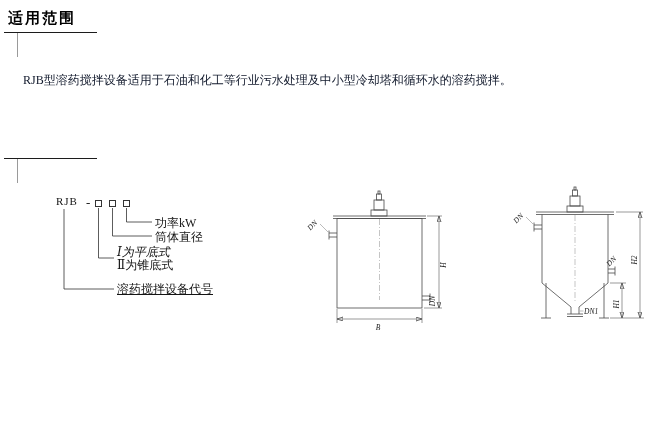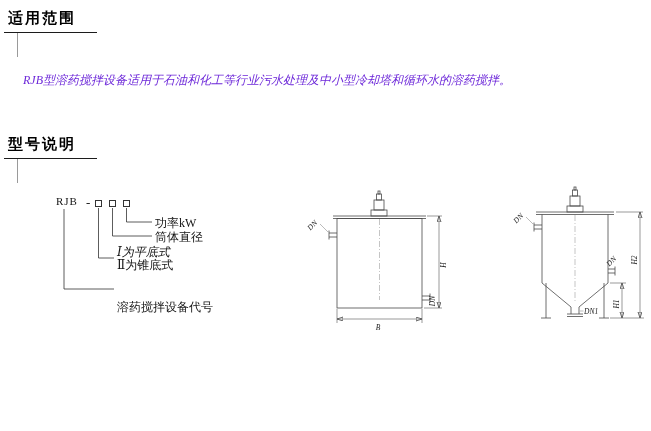--- a/index.html
+++ b/index.html
@@ -3,21 +3,21 @@
 <meta charset="utf-8">
 <style>
   * { margin:0; padding:0; box-sizing:border-box; }
   html,body { background:#ffffff; }
   body { font-family:"Liberation Serif","DejaVu Serif",serif; }
   .page { position:relative; width:651px; height:373px; background:#ffffff; overflow:hidden; }
   .abs { position:absolute; }
   .heading { font-size:15px; font-weight:bold; color:#000; letter-spacing:2px; white-space:nowrap; }
   .rule { background:#1c1c1c; height:1px; }
   .tick { background:#9a9a9a; width:1px; }
-  .body-text { font-size:12px; color:#6d28d9; white-space:nowrap;font-style:italic; }
+  .body-text { font-size:12px; color:#0f172a; white-space:nowrap; }
   .callout { font-size:12px; color:#141414; white-space:nowrap; }
   .code-prefix { font-size:11px; color:#141414; letter-spacing:1px; }
   .code-dash { font-size:13px; color:#141414; }
   .code-box { display:inline-block; width:7px; height:7px; border:1px solid #333; background:#fff; }
   .drawing line, .drawing rect, .drawing path, .drawing polyline { stroke:#4a4a4a; stroke-width:0.8; fill:none; }
   .drawing text { font-family:"Liberation Serif","DejaVu Serif",serif; font-style:italic; font-size:7.5px; fill:#222; stroke:none; }
   .centerline { stroke:#8a8a8a !important; stroke-width:0.5 !important; stroke-dasharray:6 2 1 2; }
   .dimline { stroke:#555 !important; stroke-width:0.6 !important; }
   .leader { stroke:#777 !important; stroke-width:0.5 !important; }
   .connector path { stroke:#333; stroke-width:0.8; fill:none; }
@@ -27,42 +27,41 @@
 <body>
 
 <div class="page">
 
   <div class="abs heading" style="left:8px; top:9px;">适用范围</div>
   <div class="abs rule" style="left:4px; top:32px; width:93px;"></div>
   <div class="abs tick" style="left:17px; top:33px; height:24px;"></div>
 
   <div class="abs body-text" style="left:23px; top:72px;">RJB型溶药搅拌设备适用于石油和化工等行业污水处理及中小型冷却塔和循环水的溶药搅拌。</div>
 
-  <div class="abs heading" style="left:8px; top:135px;">型号说明</div>
   <div class="abs rule" style="left:4px; top:158px; width:93px;"></div>
   <div class="abs tick" style="left:17px; top:159px; height:24px;"></div>
 
   <div class="abs code-prefix" style="left:56px; top:195px;">RJB</div>
   <div class="abs code-dash" style="left:86px; top:195px;">-</div>
   <span class="abs code-box" style="left:95px; top:200px;"></span>
   <span class="abs code-box" style="left:109px; top:200px;"></span>
   <span class="abs code-box" style="left:123px; top:200px;"></span>
 
   <svg class="abs connector" style="left:56px; top:203px;" width="110" height="95" viewBox="0 0 110 95">
     <path d="M70.5,5 V19 H96"></path>
     <path d="M56.5,5 V33 H96"></path>
     <path d="M42.5,5 V55 H58"></path>
     <path d="M8,6 V86 H58"></path>
   </svg>
 
   <div class="abs callout" style="left:155px; top:215px;">功率kW</div>
   <div class="abs callout" style="left:155px; top:229px;text-align:right;">筒体直径</div>
   <div class="abs callout" style="left:117px; top:244px;font-style:italic;">Ⅰ为平底式</div>
   <div class="abs callout" style="left:117px; top:257px;">Ⅱ为锥底式</div>
-  <div class="abs callout" style="left:117px; top:299px;">溶药搅拌设备代号</div>
+  <div class="abs callout" style="left:117px; top:281px;text-decoration:underline;">溶药搅拌设备代号</div>
 
   <svg class="abs drawing" style="left:295px; top:188px;" width="155" height="150" viewBox="0 0 155 150">
     <defs>
       <marker id="ah1" markerWidth="8" markerHeight="6" refX="6" refY="2" orient="auto-start-reverse" markerUnits="userSpaceOnUse">
         <path d="M0,0 L6,2 L0,4 Z" fill="#555" stroke="none"></path>
       </marker>
     </defs>
     <g>
       <line x1="38" y1="28" x2="131" y2="28"></line>
       <line x1="38" y1="30.5" x2="131" y2="30.5"></line>

